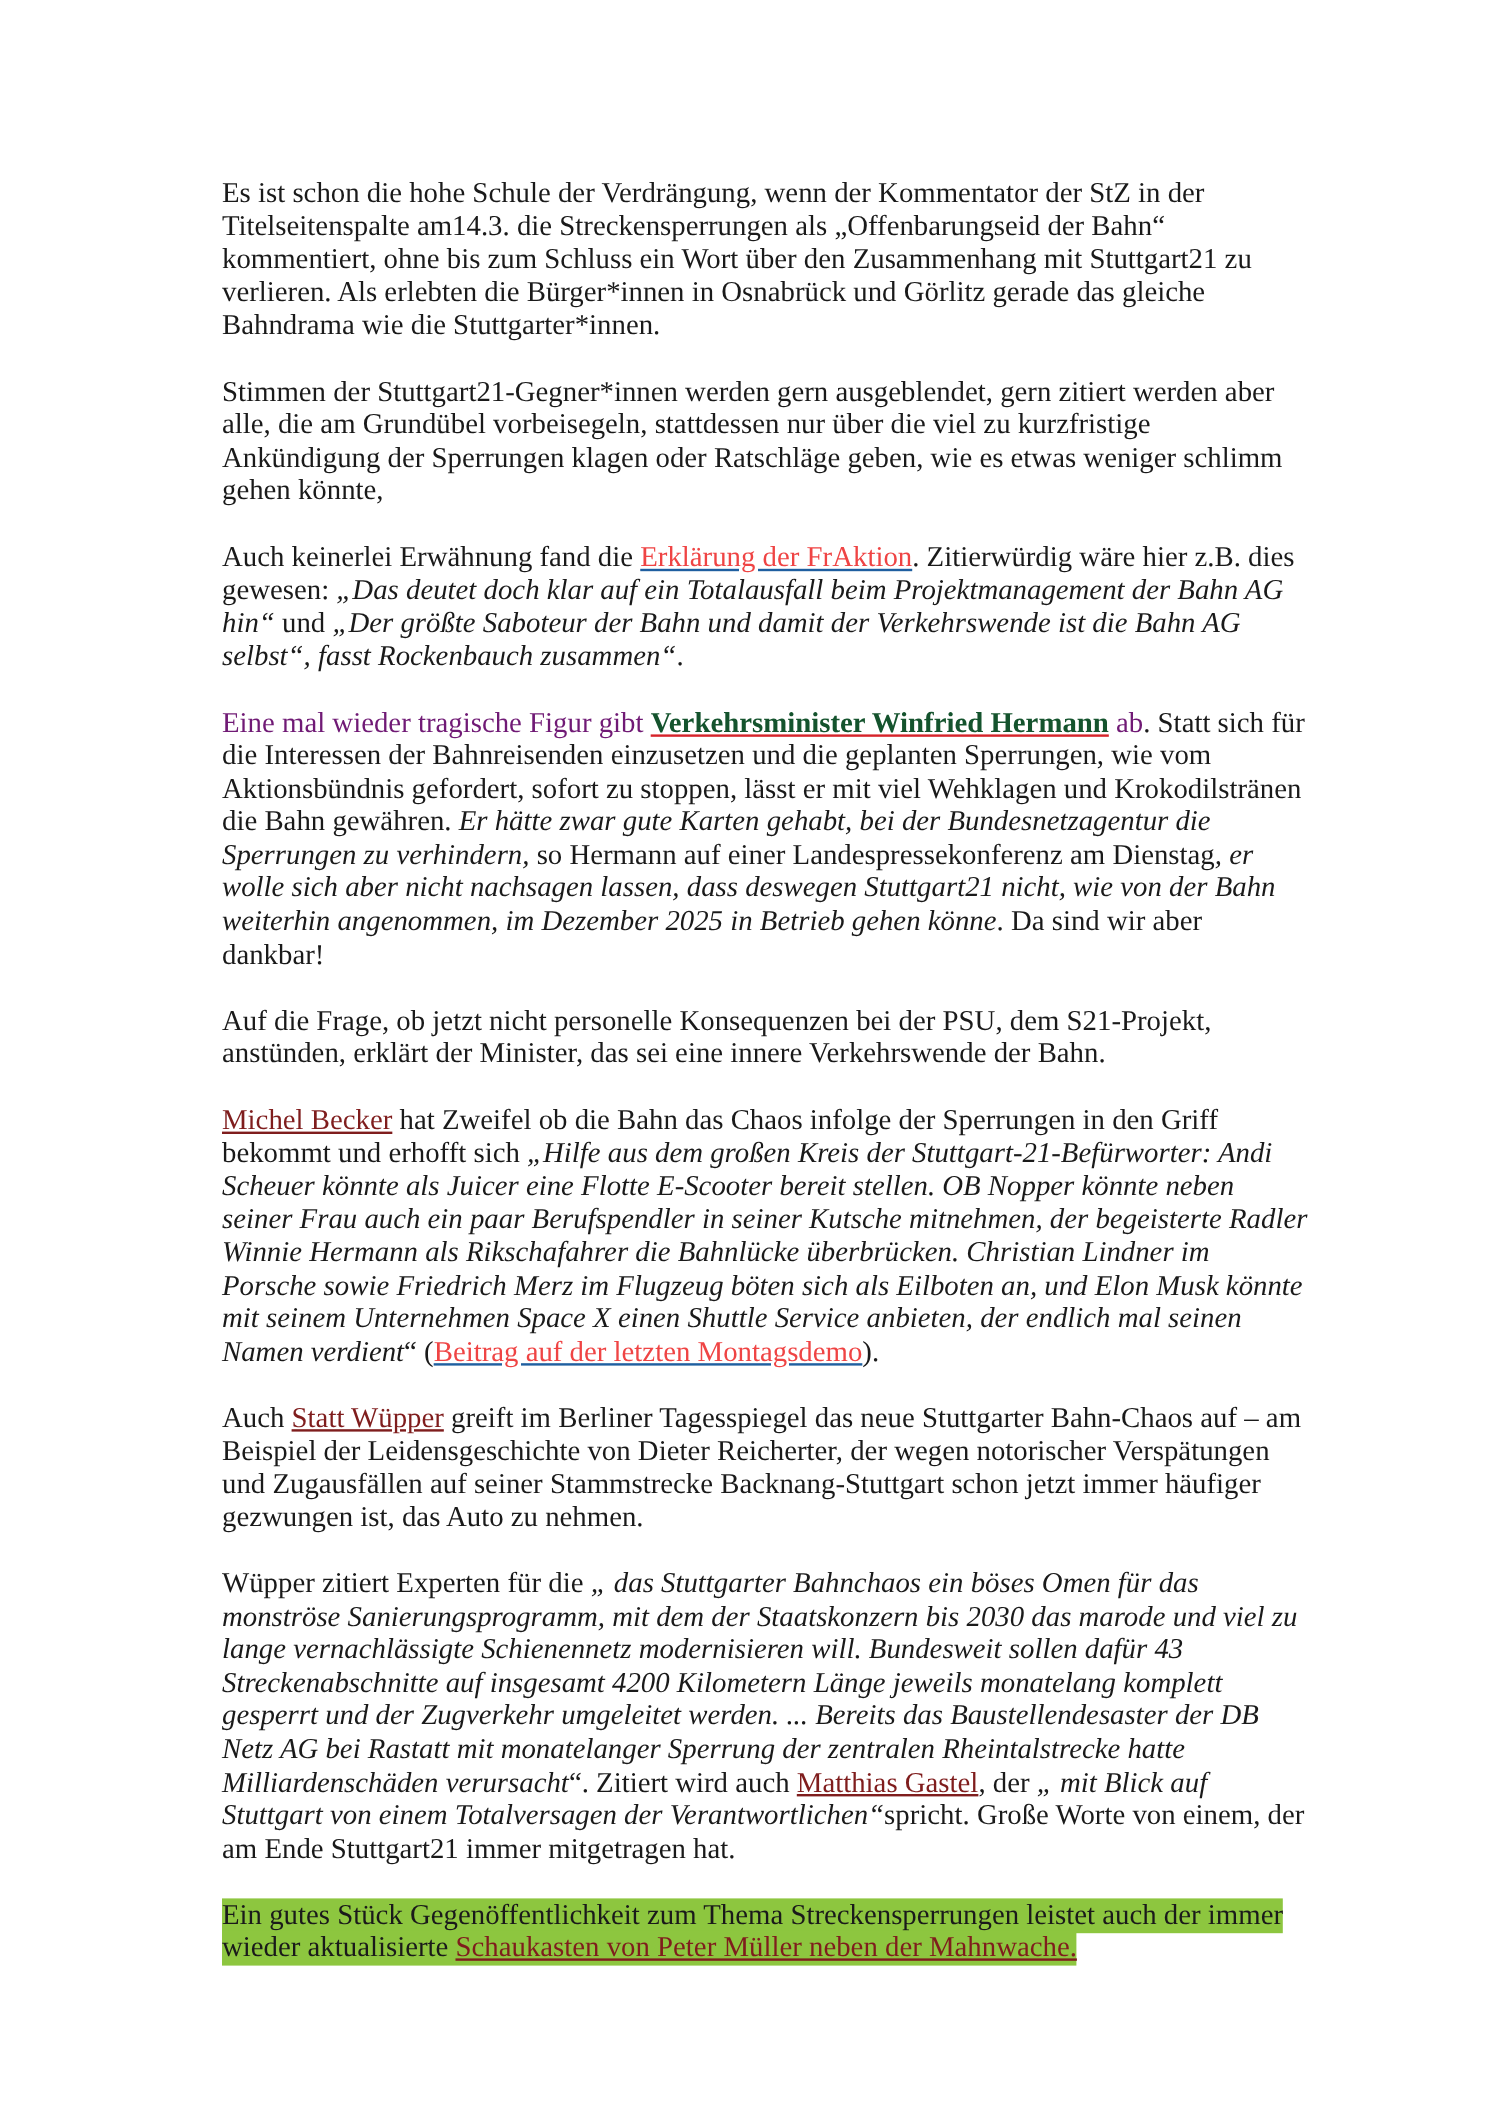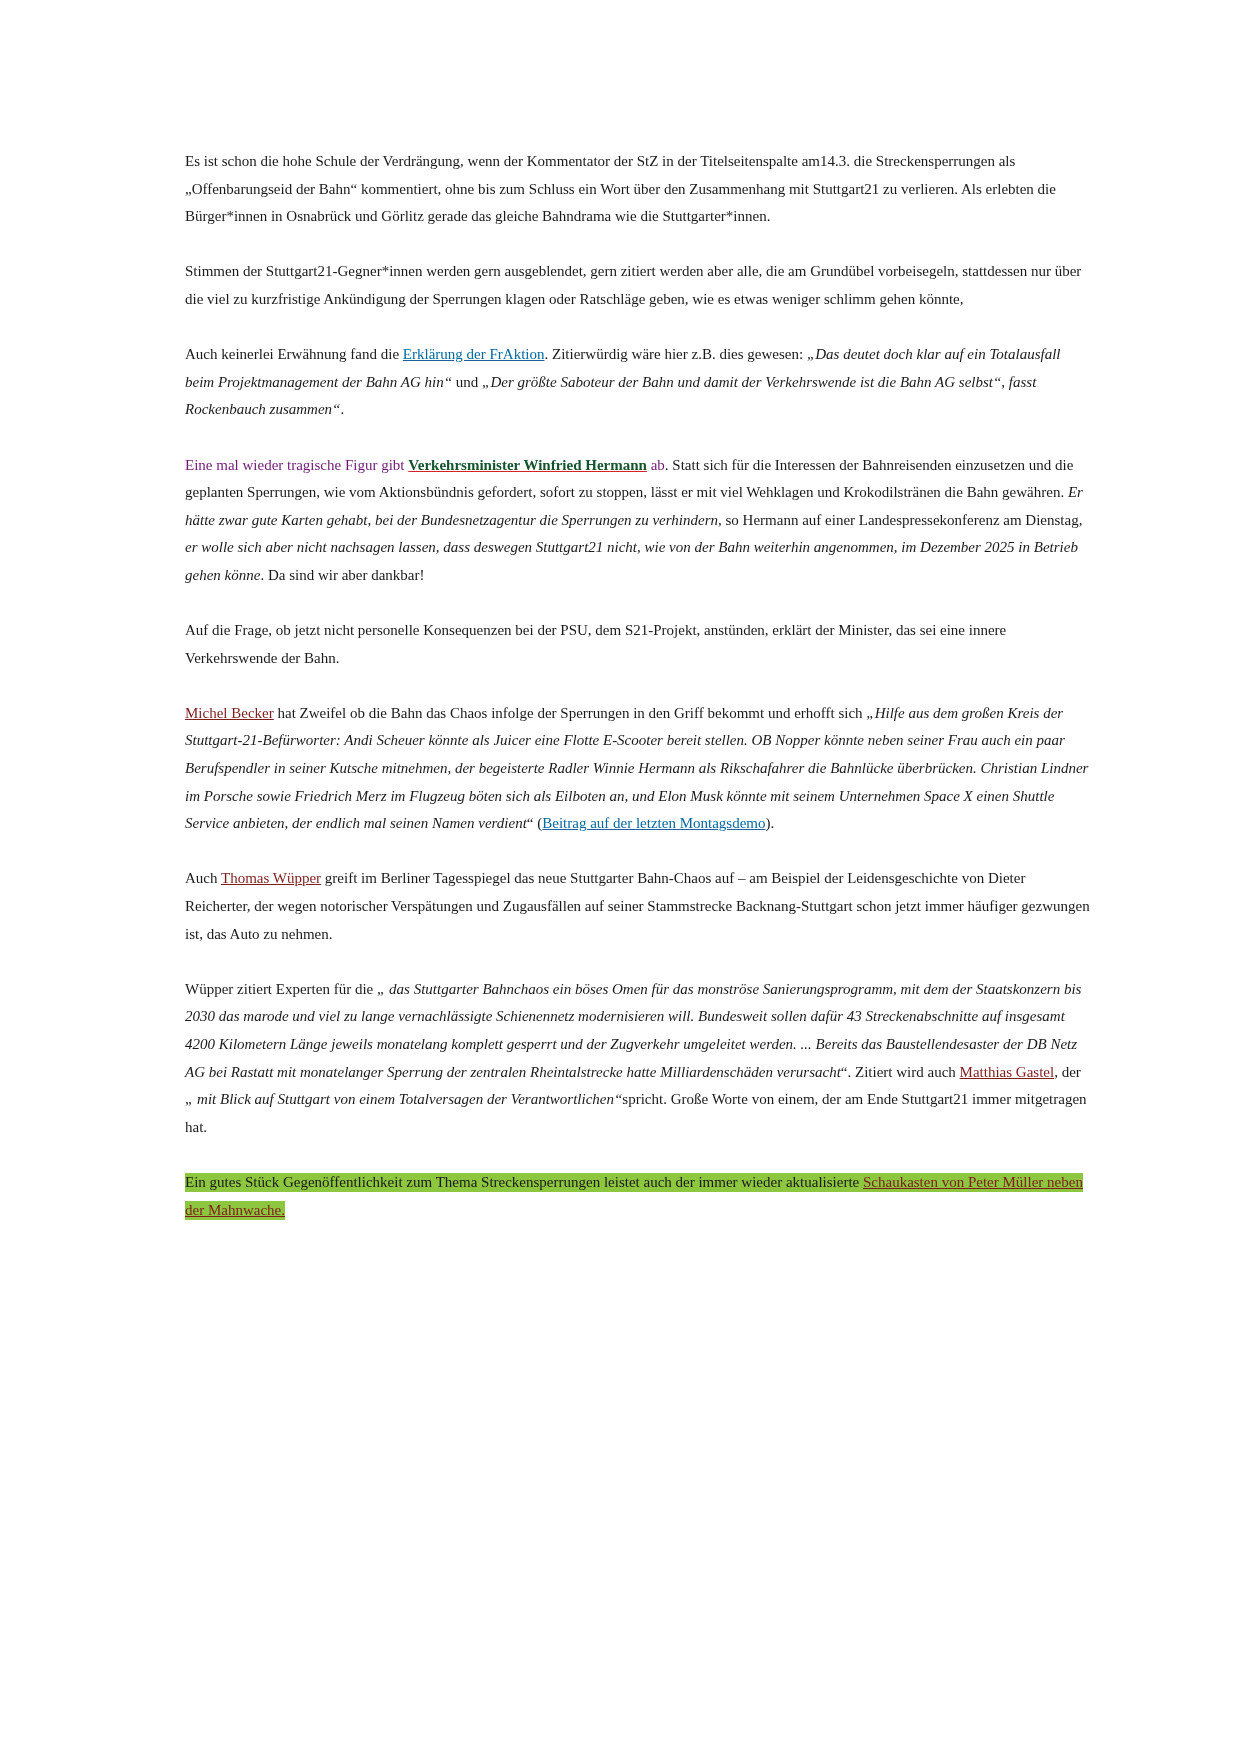--- a/index.html
+++ b/index.html
@@ -12,33 +12,33 @@
       height: 1754px;
       position: relative;
       overflow: hidden;
     }
     .page {
       position: absolute;
       left: 185px;
       top: 148px;
       width: 905px;
       font-family: "Liberation Serif", "DejaVu Serif", serif;
-      font-size: 15px;
+      font-size: 24px;
       line-height: 27.6px;
       color: #1a1a1a;
     }
     .para {
       margin: 0 0 27.6px 0;
     }
     .para.p1 { margin-bottom: 27.6px; }
     em, .it {
       font-style: italic;
     }
     a.link {
-      color: #0369a1;
+      color: #ef4444;
       text-decoration: underline;
       text-decoration-color: #1f5fa0;
       margin-top: 36px;
     }
     .uname {
       text-decoration: underline;
       color: #7f1d1d;
     }
     .red {
       color: #701a75;
@@ -83,21 +83,21 @@
 
   <p class="para">
     <span>Auf die Frage, ob jetzt nicht personelle Konsequenzen bei der PSU, dem S21-Projekt, anstünden, erklärt der Minister, das sei eine innere Verkehrswende der Bahn.</span>
   </p>
 
   <p class="para">
     <a class="uname" href="#">Michel Becker</a><span> hat Zweifel ob die Bahn das Chaos infolge der Sperrungen in den Griff bekommt und erhofft sich </span><em>„Hilfe aus dem großen Kreis der Stuttgart-21-Befürworter: Andi Scheuer könnte als Juicer eine Flotte E-Scooter bereit stellen. OB Nopper könnte neben seiner Frau auch ein paar Berufspendler in seiner Kutsche mitnehmen, der begeisterte Radler Winnie Hermann als Rikschafahrer die Bahnlücke überbrücken. Christian Lindner im Porsche sowie Friedrich Merz im Flugzeug böten sich als Eilboten an, und Elon Musk könnte mit seinem Unternehmen Space X einen Shuttle Service anbieten, der endlich mal seinen Namen verdient</em><span>“ (</span><a class="link" href="#">Beitrag auf der letzten Montagsdemo</a><span>).</span>
   </p>
 
   <p class="para">
-    <span>Auch </span><a class="uname" href="#">Thomas Wüpper</a><span> greift im Berliner Tagesspiegel das neue Stuttgarter Bahn-Chaos auf – am Beispiel der Leidensgeschichte von Dieter Reicherter, der wegen notorischer Verspätungen und Zugausfällen auf seiner Stammstrecke Backnang-Stuttgart schon jetzt immer häufiger gezwungen ist, das Auto zu nehmen.</span>
+    <span>Auch </span><a class="uname" href="#">Statt Wüpper</a><span> greift im Berliner Tagesspiegel das neue Stuttgarter Bahn-Chaos auf – am Beispiel der Leidensgeschichte von Dieter Reicherter, der wegen notorischer Verspätungen und Zugausfällen auf seiner Stammstrecke Backnang-Stuttgart schon jetzt immer häufiger gezwungen ist, das Auto zu nehmen.</span>
   </p>
 
   <p class="para">
     <span>Wüpper zitiert Experten für die </span><em>„ das Stuttgarter Bahnchaos ein böses Omen für das monströse Sanierungsprogramm, mit dem der Staatskonzern bis 2030 das marode und viel zu lange vernachlässigte Schienennetz modernisieren will. Bundesweit sollen dafür 43 Streckenabschnitte auf insgesamt 4200 Kilometern Länge jeweils monatelang komplett gesperrt und der Zugverkehr umgeleitet werden. ... Bereits das Baustellendesaster der DB Netz AG bei Rastatt mit monatelanger Sperrung der zentralen Rheintalstrecke hatte Milliardenschäden verursacht</em><span>“. Zitiert wird auch </span><a class="uname" href="#">Matthias Gastel</a><span>, der </span><em>„ mit Blick auf Stuttgart von einem Totalversagen der Verantwortlichen“</em><span>spricht. Große Worte von einem, der am Ende Stuttgart21 immer mitgetragen hat.</span>
   </p>
 
   <p class="para">
     <span class="hl"><span>Ein gutes Stück Gegenöffentlichkeit zum Thema Streckensperrungen leistet auch der immer wieder aktualisierte </span><a class="hl-u uname" href="#">Schaukasten von Peter Müller neben der Mahnwache.</a></span>
   </p>
 

